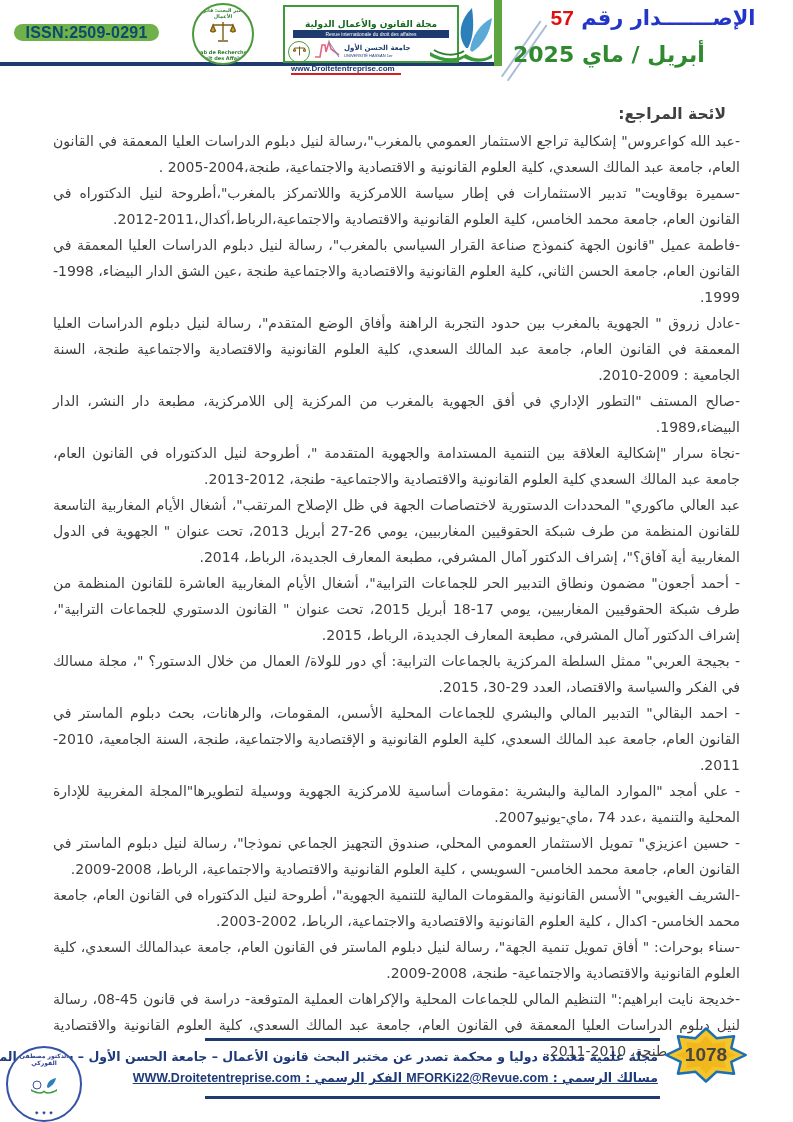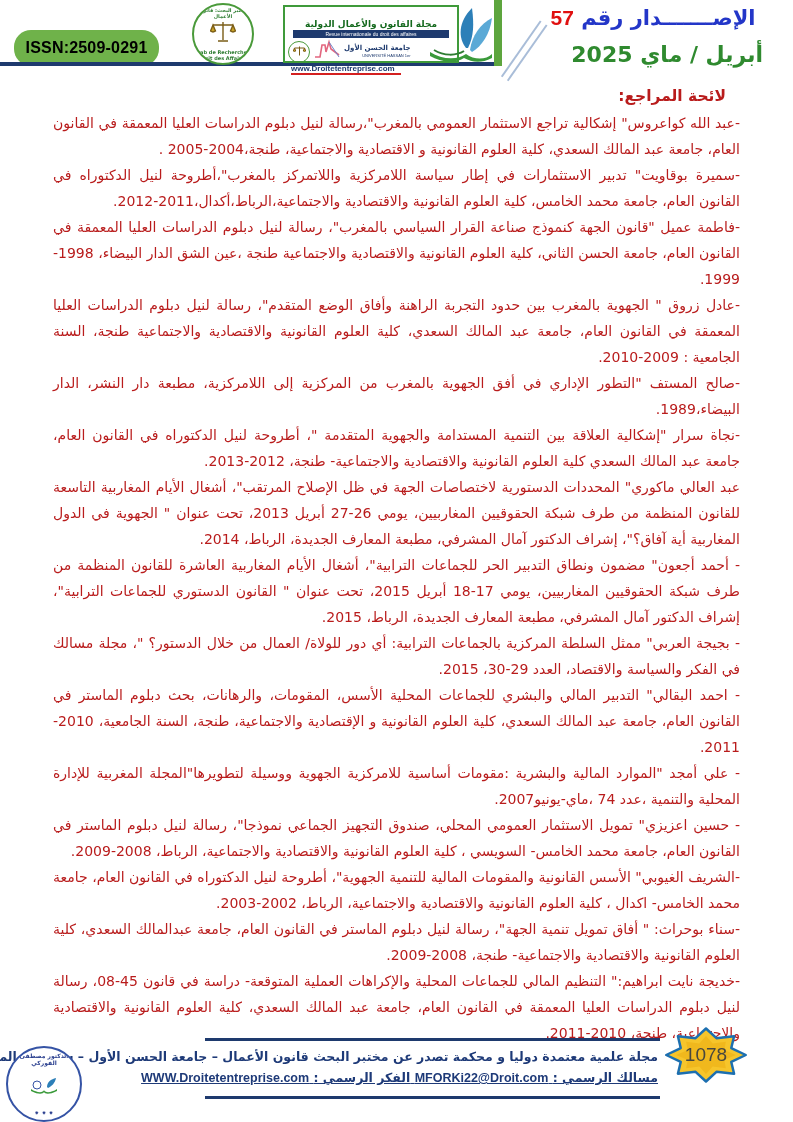--- a/index.html
+++ b/index.html
@@ -6,22 +6,22 @@
   html,body { background:#ffffff; }
   .page {
     position:relative; width:793px; height:1122px; margin:0 auto;
     background:#ffffff; overflow:hidden;
     font-family:"DejaVu Sans", sans-serif;
   }
 
   
   .hdr { position:absolute; top:0; left:0; width:793px; height:92px; }
   .issn-pill {
-    position:absolute; left:14px; top:30px; width:145px; height:36px;
-    background:#6fb24a; border-radius:17px; color:#000000;
+    position:absolute; left:14px; top:24px; width:145px; height:17px;
+    background:#6fb24a; border-radius:17px; color:#0c4a6e;
     font-family:"Liberation Sans", sans-serif; font-weight:bold; font-size:16px;
     display:flex; align-items:center; justify-content:center; letter-spacing:.2px;
   }
   .hdr-rule { position:absolute; left:0; top:62px; width:497px; height:4px; background:#1e3a6e; }
   .green-divider { position:absolute; left:494px; top:0; width:8px; height:66px; background:#5da53e; }
 
   .lab-circle {
     position:absolute; left:192px; top:3px; width:62px; height:62px; border-radius:50%;
     background:#fff; border:2px solid #4a9a3a; overflow:hidden;
     display:flex; flex-direction:column; align-items:center; justify-content:space-between;
@@ -32,46 +32,46 @@
   .journal-box {
     position:absolute; left:283px; top:5px; width:176px; height:58px;
     background:#fff; border:2px solid #3f9a3a;
   }
   .jb-title { font-size:9px; font-weight:bold; color:#14691d; text-align:center; line-height:11px; direction:rtl; padding-top:12px; }
   .jb-band { margin:0 8px; background:#1e3a6e; color:#fff; font-size:5px; text-align:center; line-height:8px; height:8px;
              font-family:"Liberation Sans", sans-serif; }
   .jb-row { display:flex; align-items:center; gap:3px; padding:2px 3px 0 3px; height:26px; }
   .jb-mini-circle { width:22px; height:22px; border-radius:50%; border:1.5px solid #4a9a3a; display:flex;
                     align-items:center; justify-content:center; flex:0 0 auto; }
-  .jb-univ { display:flex; flex-direction:column; align-items:flex-end; line-height:7px; }
+  .jb-univ { display:flex; flex-direction:column; align-items:flex-start; line-height:7px; }
   .jb-univ .ar { font-size:7px; color:#1e3a6e; font-weight:bold; }
   .jb-univ .fr { font-size:4px; color:#1e3a6e; font-family:"Liberation Sans", sans-serif; }
   .jb-site { font-size:8px; font-weight:bold; color:#1e3a6e; text-align:left; padding-left:6px; line-height:9px;
              font-family:"Liberation Sans", sans-serif; }
   .jb-site-underline { margin-left:6px; width:110px; height:2px; background:#d42020; }
   .book-art { position:absolute; left:428px; top:4px; }
 
   .issue-block { position:absolute; left:505px; top:0; width:288px; height:92px; }
   .issue-line {
     position:absolute; top:6px; right:10px; width:260px; text-align:center;
     direction:rtl; font-weight:bold; font-size:21px; color:#2336c8; white-space:nowrap;
   }
   .issue-line .num { color:#e01010; font-family:"Liberation Sans", sans-serif; }
   .date-line {
-    position:absolute; top:42px; right:30px; width:250px; text-align:right;
+    position:absolute; top:42px; right:30px; width:250px; text-align:left;
     direction:rtl; font-weight:bold; font-size:22px; color:#2f8a2f; white-space:nowrap;
   }
   .diag { position:absolute; width:68px; height:1.5px; background:#a9bdd8; transform:rotate(-55deg); }
   .d1 { left:-18px; top:48px; }
   .d2 { left:-12px; top:52px; }
 
   
   .refs {
-    position:absolute; top:82px; right:53px; left:53px;
-    direction:rtl; color:#b91c1c;
+    position:absolute; top:100px; right:53px; left:53px;
+    direction:rtl; color:#404040;
     font-size:14px; line-height:26px; text-align:justify;
   }
   .refs-title { font-weight:bold; font-size:15.5px; padding-left:0; padding-right:14px; line-height:28px; }
   .ref { margin:0; }
 
   
   .ftr-center {
     position:absolute; left:205px; top:1038px; width:455px;
     border-top:3px solid #1e3a6e; border-bottom:3px solid #1e3a6e;
     padding:6px 2px 7px 2px;
@@ -83,21 +83,21 @@
   .f-line2 {
     direction:rtl; text-align:center; color:#1e3a78; font-weight:bold;
     font-size:12.5px; line-height:22px; text-decoration:underline; white-space:nowrap;
   }
   .f-line2 .ltr { direction:ltr; unicode-bidi:embed; font-family:"Liberation Sans", sans-serif; }
 
   .page-badge { position:absolute; left:660px; top:1026px; width:92px; height:62px; }
   .page-badge .num {
     position:absolute; left:0; top:0; width:92px; height:58px;
     display:flex; align-items:center; justify-content:center;
-    font-family:"Liberation Sans", sans-serif; font-weight:normal; font-size:19px; color:#47473f;
+    font-family:"Liberation Sans", sans-serif; font-weight:bold; font-size:19px; color:#47473f;
   }
 
   .stamp {
     position:absolute; left:6px; top:1046px; width:76px; height:76px; border-radius:50%;
     border:2.5px solid #3553a5; background:#fff; overflow:hidden;
     display:flex; flex-direction:column; align-items:center; justify-content:space-between; padding:4px 2px;
   }
   .stamp .arc { font-size:6px; color:#2a3f8f; font-weight:bold; text-align:center; direction:rtl; line-height:7px; }
   .stamp .mid { display:flex; align-items:center; gap:2px; }
 </style>
@@ -199,21 +199,21 @@
         <p class="ref">-الشريف الغيوبي" الأسس القانونية والمقومات المالية للتنمية الجهوية"، أطروحة لنيل الدكتوراه في القانون العام، جامعة محمد الخامس- اكدال ، كلية العلوم القانونية والاقتصادية والاجتماعية، الرباط، 2002-2003.</p>
         <p class="ref">-سناء بوحراث: " أفاق تمويل تنمية الجهة"، رسالة لنيل دبلوم الماستر في القانون العام، جامعة عبدالمالك السعدي، كلية العلوم القانونية والاقتصادية والاجتماعية- طنجة، 2008-2009.</p>
         <p class="ref">-خديجة نايت ابراهيم:" التنظيم المالي للجماعات المحلية والإكراهات العملية المتوقعة- دراسة في قانون 45-08، رسالة لنيل دبلوم الدراسات العليا المعمقة في القانون العام، جامعة عبد المالك السعدي، كلية العلوم القانونية والاقتصادية والاجتماعية، طنجة، 2010-2011.</p>
       </div>
   </div>
 
   <div class="ftr-center">
     <div class="f-line1">مجلة علمية معتمدة  دوليا و محكمة تصدر عن مختبر البحث قانون الأعمال – جامعة الحسن الأول – سطات – المغرب</div>
     <div class="f-line2">
       <span>مسالك الرسمي :</span>
-      <span class="ltr">MFORKi22@Droit.com</span>
+      <span class="ltr">MFORKi22@Revue.com</span>
       <span>الفكر الرسمي :</span>
       <span class="ltr">WWW.Droitetentreprise.com</span>
     </div>
   </div>
 
   <div class="page-badge">
     <span>
       <svg width="92" height="58" viewBox="0 0 100 70">
         <polygon points="98,35 80.5,43.4 83.9,57.6 62.6,55.3 50,67 37.4,55.3 16.1,57.6 19.5,43.4 2,35 19.5,26.6 16.1,12.4 37.4,14.7 50,3 62.6,14.7 83.9,12.4 80.5,26.6" fill="#f6c52b" stroke="#1c6fb0" stroke-width="3" stroke-linejoin="round"></polygon>
         <polygon points="86,35 72,41 74,51 58,49 50,58 42,49 26,51 28,41 14,35 28,29 26,19 42,21 50,12 58,21 74,19 72,29" fill="#f0b81d" stroke="none"></polygon>

